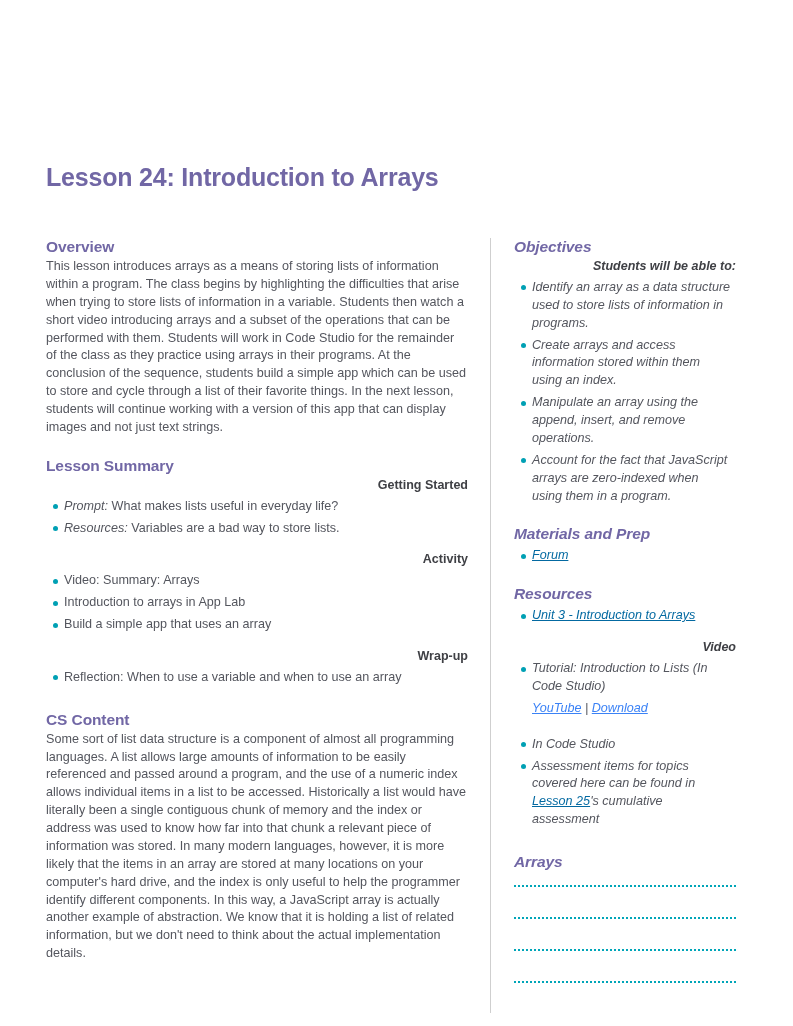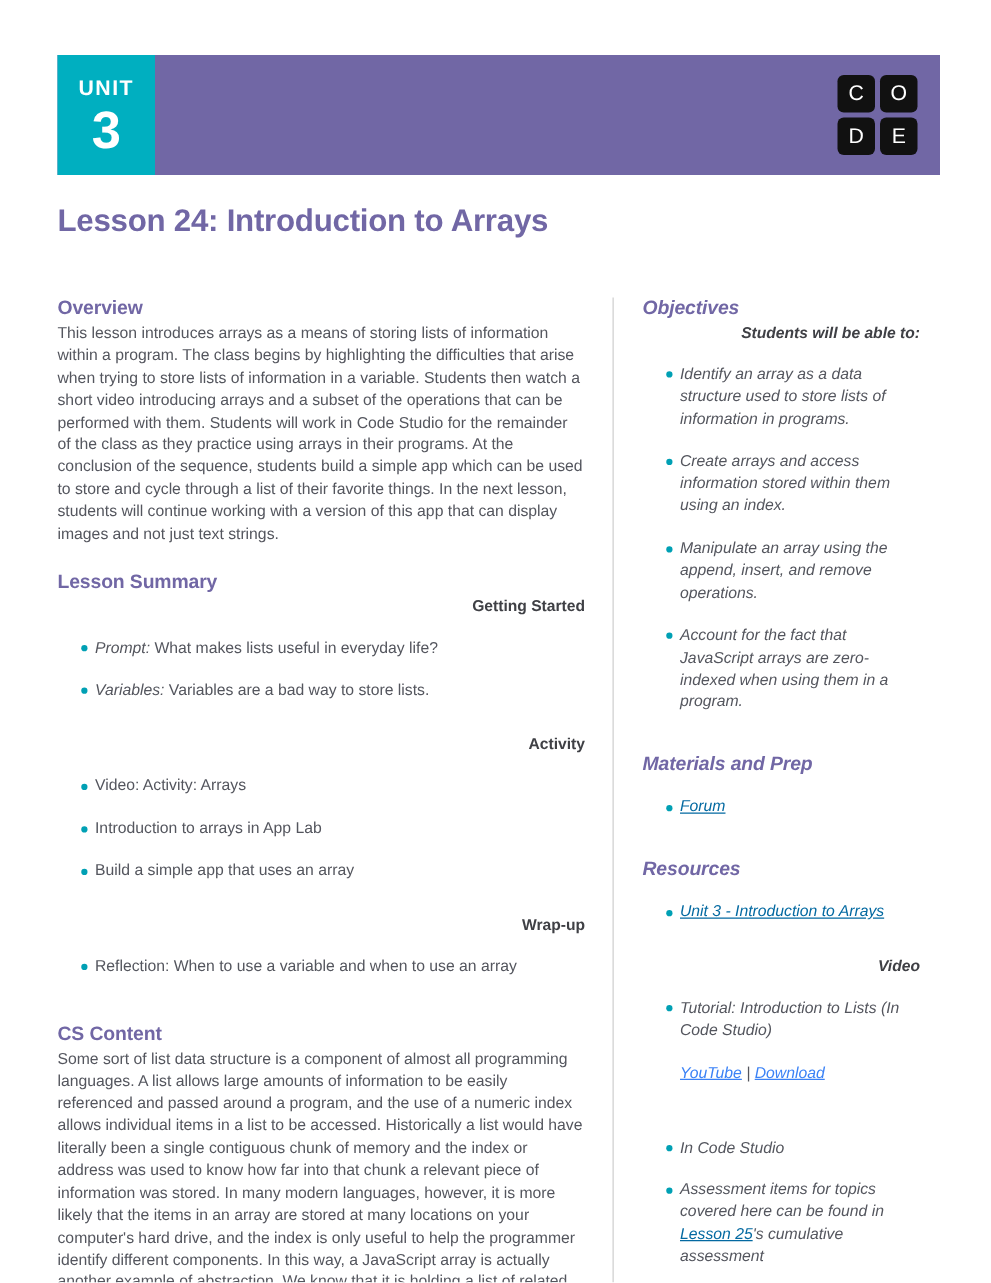--- a/index.html
+++ b/index.html
@@ -123,21 +123,21 @@
     list-style: none;
     margin: 0;
     padding: 0;
   }
   ul.bullets li {
     position: relative;
     padding-left: 14px;
     font-size: 12.6px;
     line-height: 1.42;
     color: #54565e;
-    margin: 16px;
+    margin: 4px;
   }
   ul.bullets li::before {
     content: "";
     position: absolute;
     left: 3px; top: 6.5px;
     width: 5px; height: 5px;
     border-radius: 50%;
     background: #00a0b4;
   }
   .it { font-style: italic; }
@@ -155,56 +155,43 @@
   .note-line {
     border-top: 2px dotted #00a5b8;
     height: 32px;
   }
 </style>
 <style>ul.bullets li.no-bullet::before{display:none;}</style></head>
 <body>
 
 <div class="page">
 
-  <div class="header">
-    <div class="unit-block">
-      <div class="unit-word">UNIT</div>
-      <div class="unit-number">3</div>
-    </div>
-    <div class="header-spacer"></div>
-    <div class="code-logo">
-      <div class="code-cell">C</div>
-      <div class="code-cell">O</div>
-      <div class="code-cell">D</div>
-      <div class="code-cell">E</div>
-    </div>
-  </div>
 
   <div class="lesson-title">Lesson 24: Introduction to Arrays</div>
 
   <div class="columns">
 
     <div class="col-left">
 
       <h2 class="sec">Overview</h2>
       <p class="body">This lesson introduces arrays as a means of storing lists of information within a program. The class begins by highlighting the difficulties that arise when trying to store lists of information in a variable. Students then watch a short video introducing arrays and a subset of the operations that can be performed with them. Students will work in Code Studio for the remainder of the class as they practice using arrays in their programs. At the conclusion of the sequence, students build a simple app which can be used to store and cycle through a list of their favorite things. In the next lesson, students will continue working with a version of this app that can display images and not just text strings.</p>
 
       <div class="gap-lg"></div>
 
       <h2 class="sec">Lesson Summary</h2>
       <div id="lesson-summary-groups">
           <h3 class="sub">Getting Started</h3>
           <ul class="bullets">
             <li><span class="it">Prompt:</span> What makes lists useful in everyday life?</li>
-            <li><span class="it">Variables:</span> Variables are a bad way to store lists.</li>
+            <li><span class="it">Resources:</span> Variables are a bad way to store lists.</li>
           </ul>
           <div class="gap-sm"></div>
           <h3 class="sub">Activity</h3>
           <ul class="bullets">
-            <li>Video: Activity: Arrays</li>
+            <li>Video: Summary: Arrays</li>
             <li>Introduction to arrays in App Lab</li>
             <li>Build a simple app that uses an array</li>
           </ul>
           <div class="gap-sm"></div>
           <h3 class="sub">Wrap-up</h3>
           <ul class="bullets">
             <li>Reflection: When to use a variable and when to use an array</li>
           </ul>
         </div>
 

